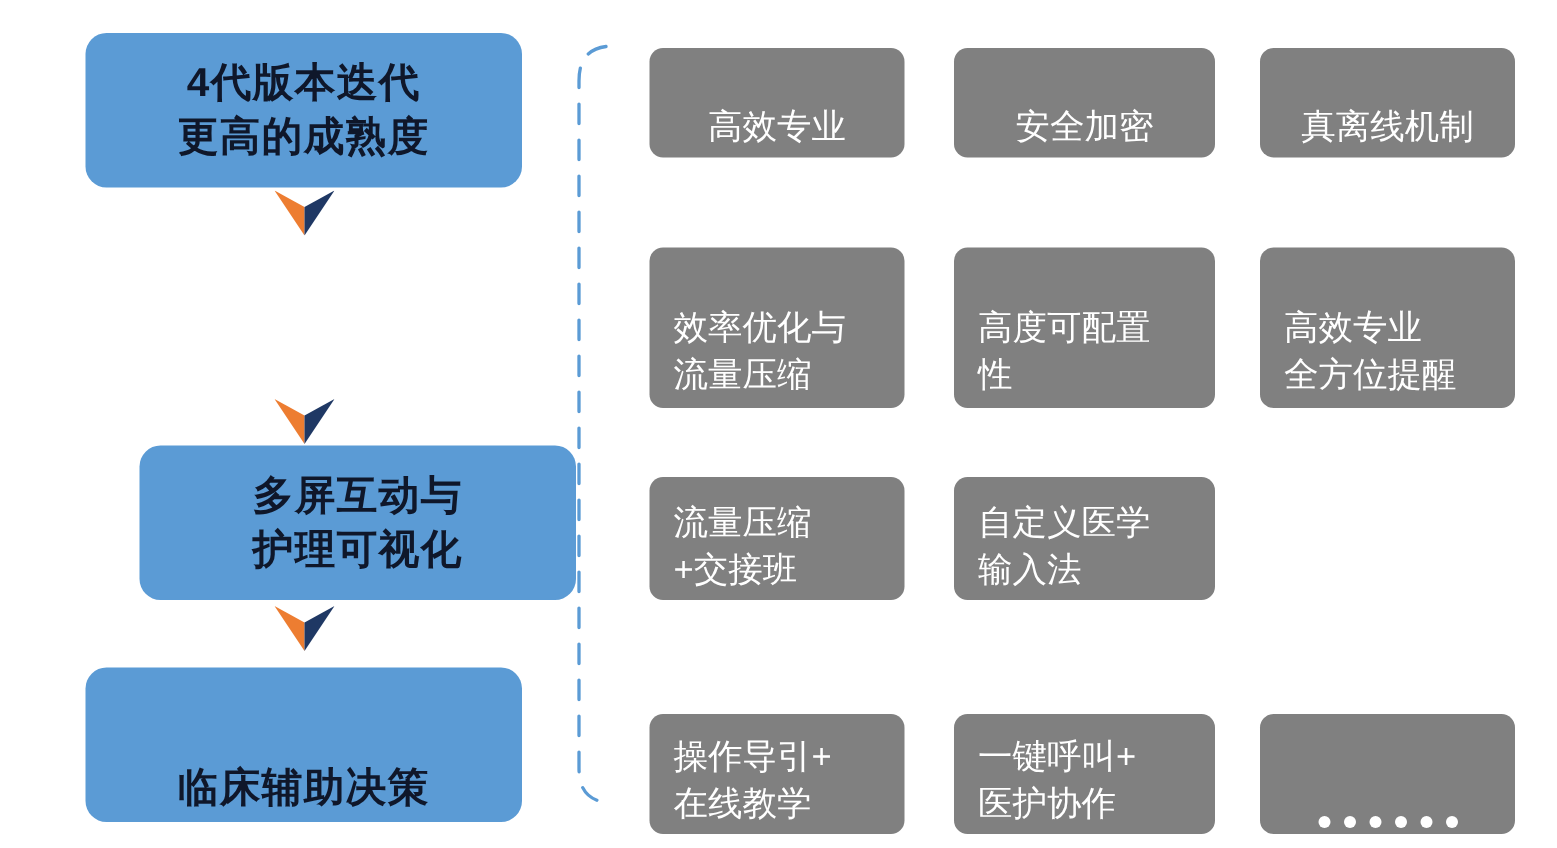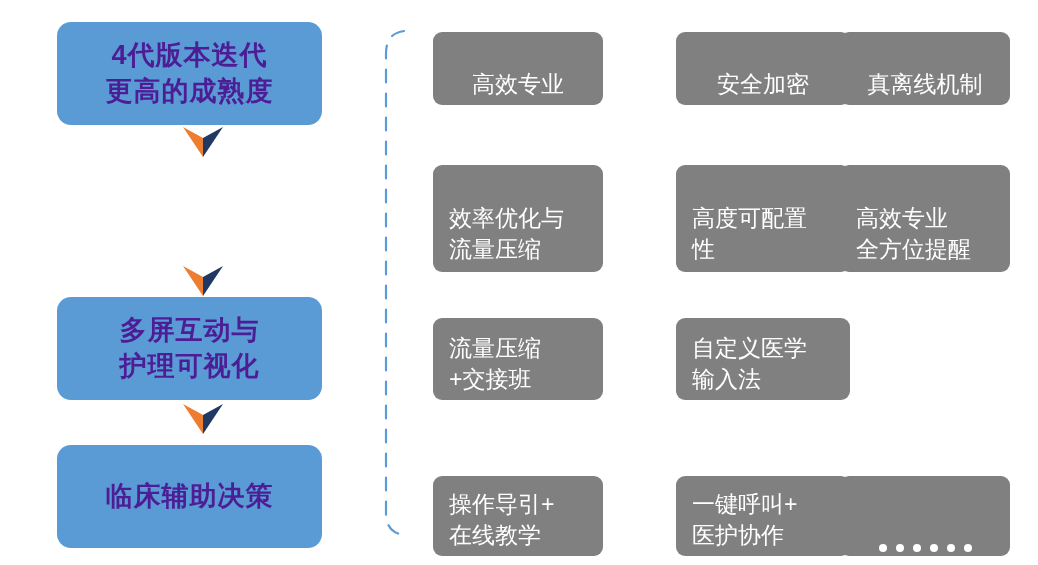--- a/index.html
+++ b/index.html
@@ -16,41 +16,41 @@
   #canvas {
     position: relative;
     width: 1038px;
     height: 565px;
   }
 
   
   .flow-box {
     position: absolute;
     left: 57px;
-    width: 265px;
+    width: 291px;
     background: #5B9BD5;
     border-radius: 14px;
     display: flex;
     align-items: center;
     justify-content: center;
     text-align: center;
-    color: #4c1d95;
+    color: #0f172a;
     font-size: 27px;
     font-weight: bold;
     line-height: 1.32;
     letter-spacing: 1px;
     box-sizing: border-box;
     padding: 4px 10px;
   }
   .flow-box .line { display: block; }
 
   #flow-0 { top: 22px;  height: 103px; }
   #flow-1 { top: 160px; height: 103px; }
-  #flow-2 { top: 297px; height: 103px; }
-  #flow-3 { top: 445px; height: 103px; }
+  #flow-2 { top: 297px; height: 103px; margin-left: 36px; }
+  #flow-3 { top: 445px; height: 103px; align-items: flex-end; }
 
   
   .arrow {
     position: absolute;
     left: 183px;
     width: 40px;
     height: 30px;
   }
   #arrow-0 { top: 127px; }
   #arrow-1 { top: 266px; }
@@ -80,21 +80,21 @@
     box-sizing: border-box;
     padding: 4px 16px;
   }
   .tile.center {
     justify-content: center;
     text-align: center;
   }
   .tile .line { display: block; }
 
   .col-0 { left: 433px; width: 170px; }
-  .col-1 { left: 636px; width: 174px; margin-left: 40px; }
+  .col-1 { left: 636px; width: 174px; }
   .col-2 { left: 840px; width: 170px; }
 
   .row-0 { top: 32px;  height: 73px; }
   .row-1 { top: 165px; height: 107px; font-family: Liberation Mono, monospace; }
   .row-2 { top: 318px; height: 82px; }
   .row-3 { top: 476px; height: 80px; }
 
   
   .dots {
     display: flex;

